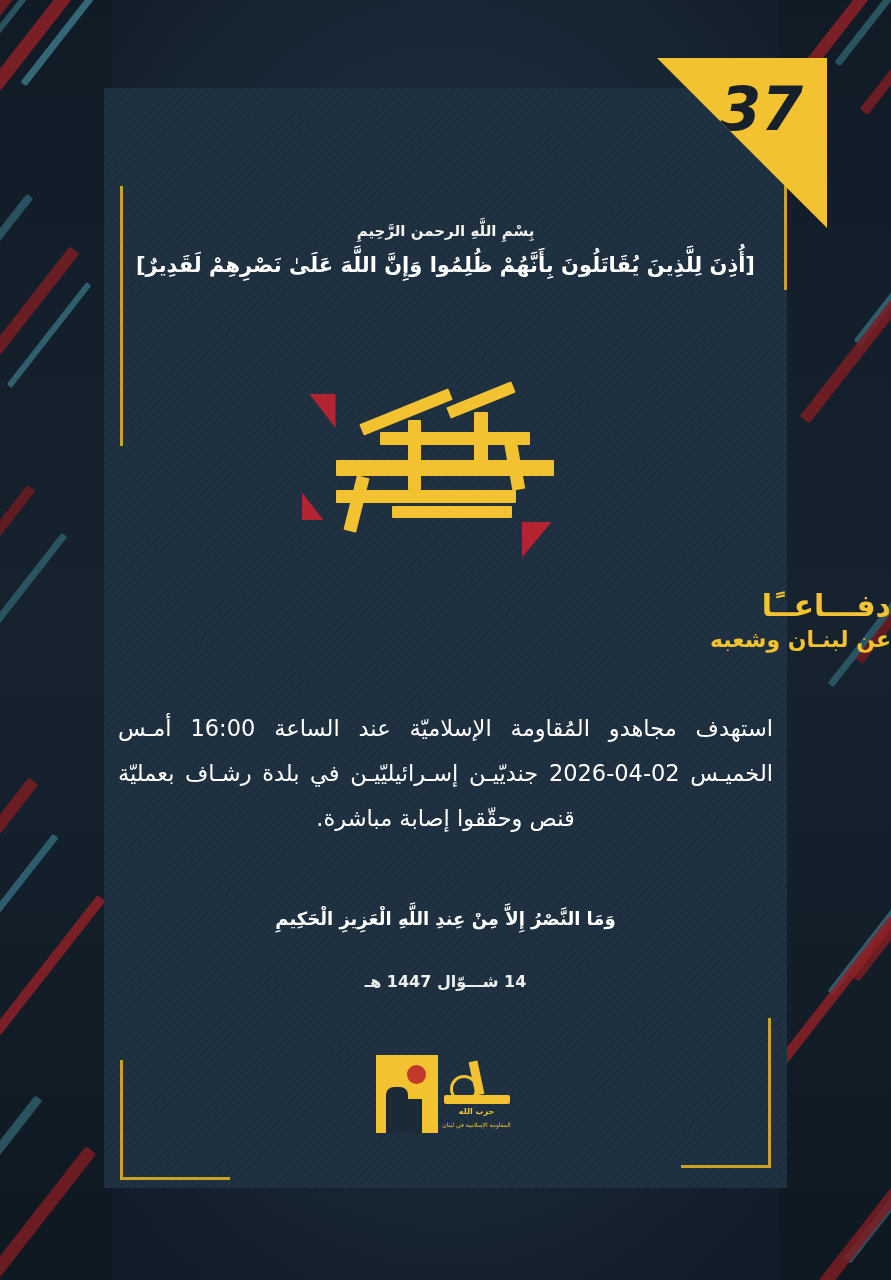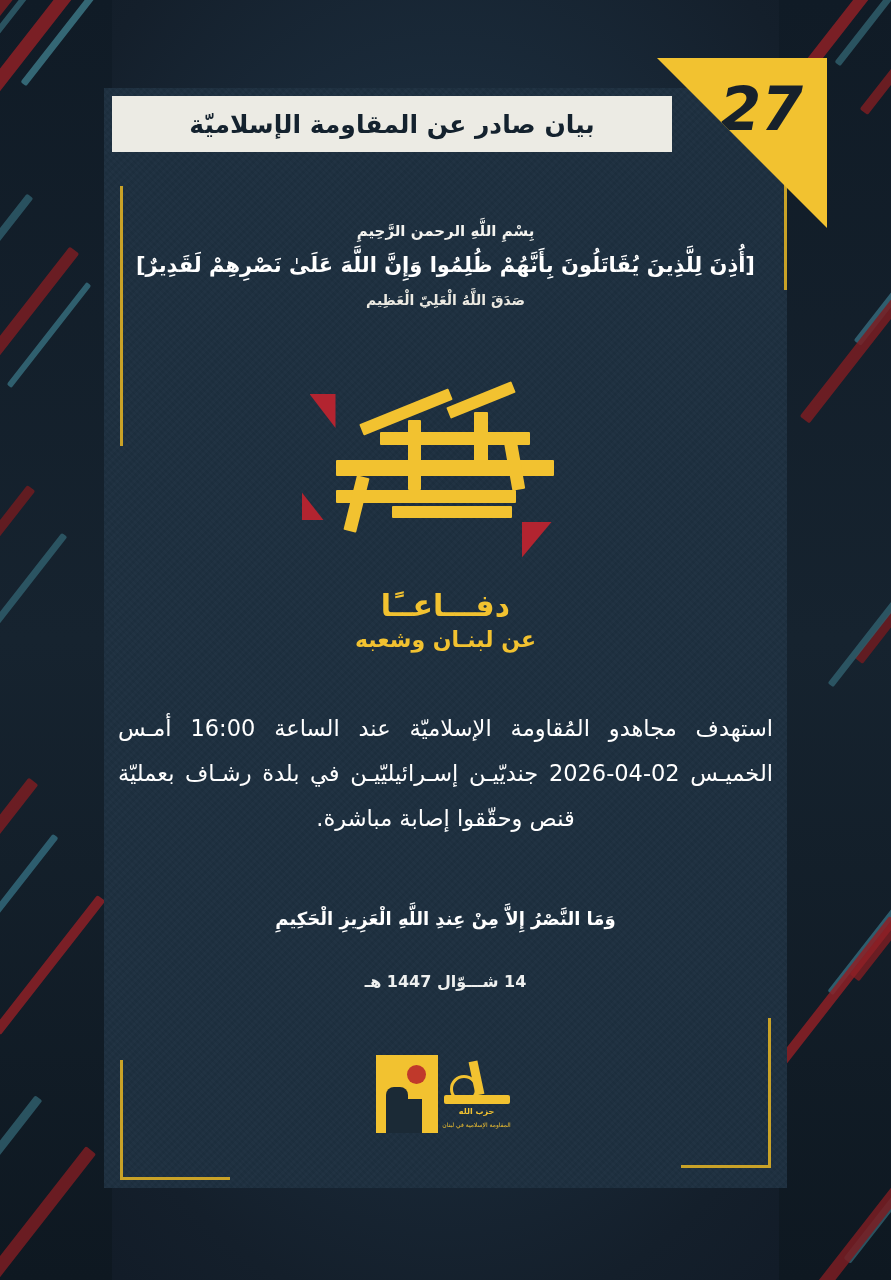--- a/index.html
+++ b/index.html
@@ -127,21 +127,20 @@
     margin-top: 10px;
     font-weight: bold;
   }
 
   
   .logo-wrap {
     position: absolute;
     top: 372px;
     left: 0;
     right: 0;
-    text-align: center;
   }
   .calligraphy {
     position: relative;
     width: 300px;
     height: 210px;
     margin: 0 auto;
   }
   .cal-bar {
     position: absolute;
     background: #f2c230;
@@ -333,31 +332,27 @@
     <div class="panel-noise"></div>
   </div>
 
   <div class="frame-line" style="top:170px;right:104px;width:3px;height:120px;"></div>
   <div class="frame-line" style="top:186px;left:120px;width:3px;height:260px;"></div>
   <div class="frame-line" style="bottom:100px;left:120px;width:3px;height:120px;"></div>
   <div class="frame-line" style="bottom:100px;left:120px;width:110px;height:3px;"></div>
   <div class="frame-line" style="bottom:112px;right:120px;width:3px;height:150px;"></div>
   <div class="frame-line" style="bottom:112px;right:120px;width:90px;height:3px;"></div>
 
-  <div class="header-bar">
-    <span>بيان صادر عن المقاومة الإسلاميّة</span>
-  </div>
   <div class="corner-badge">
-    <div class="num">27</div>
+    <div class="num">37</div>
   </div>
 
   <div class="quran-block">
     <div class="basmala">بِسْمِ اللَّهِ الرحمن الرَّحِيمِ</div>
     <div class="verse">[أُذِنَ لِلَّذِينَ يُقَاتَلُونَ بِأَنَّهُمْ ظُلِمُوا وَإِنَّ اللَّهَ عَلَىٰ نَصْرِهِمْ لَقَدِيرٌ]</div>
-    <div class="sadaq">صَدَقَ اللَّهُ الْعَلِيّ الْعَظِيم</div>
   </div>
 
   <div class="logo-wrap">
     <div class="calligraphy" aria-hidden="true">
       <div class="cal-bar" style="left:40px;top:88px;width:218px;height:16px;"></div>
       <div class="cal-bar" style="left:40px;top:118px;width:180px;height:13px;"></div>
       <div class="cal-bar" style="left:84px;top:60px;width:150px;height:13px;"></div>
       <div class="cal-bar" style="left:62px;top:34px;width:96px;height:12px;transform:rotate(-22deg);"></div>
       <div class="cal-bar" style="left:150px;top:22px;width:70px;height:12px;transform:rotate(-22deg);"></div>
       <div class="cal-bar" style="left:178px;top:40px;width:14px;height:60px;"></div>

